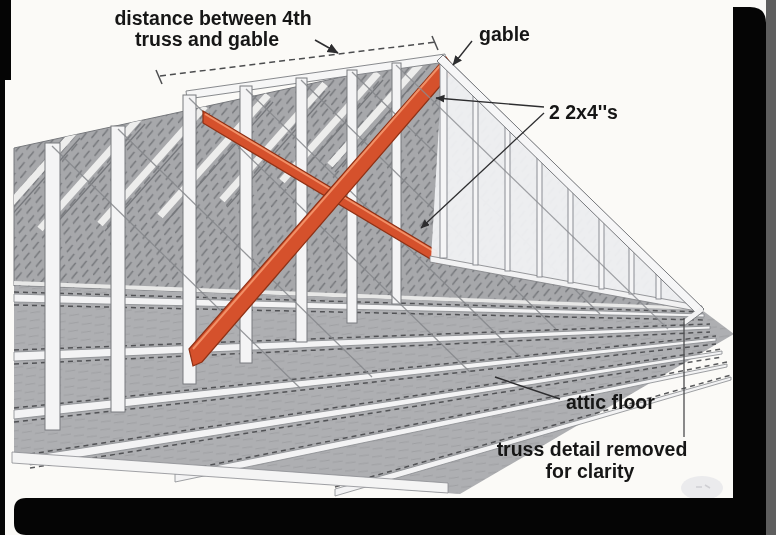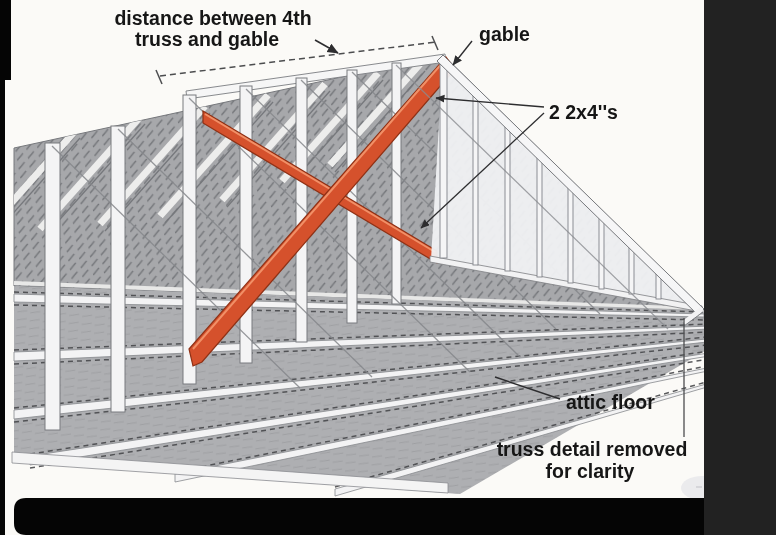--- a/index.html
+++ b/index.html
@@ -1,16 +1,16 @@
 <!DOCTYPE html>
 <html><head>
 <meta charset="utf-8">
 <style>
   html,body{margin:0;padding:0;background:#222;}
-  .stage{position:relative;width:704px;height:535px;overflow:hidden;background:#fbfaf7;
+  .stage{position:relative;width:776px;height:535px;overflow:hidden;background:#fbfaf7;
          font-family:"Liberation Sans",sans-serif;}
   svg{position:absolute;inset:0;display:block;}
   text{font-family:"Liberation Sans",sans-serif;font-weight:bold;}
 </style>
 </head>
 <body>
 
 <div class="stage">
 <svg viewBox="0 0 776 535" width="776" height="535">
   <defs>

